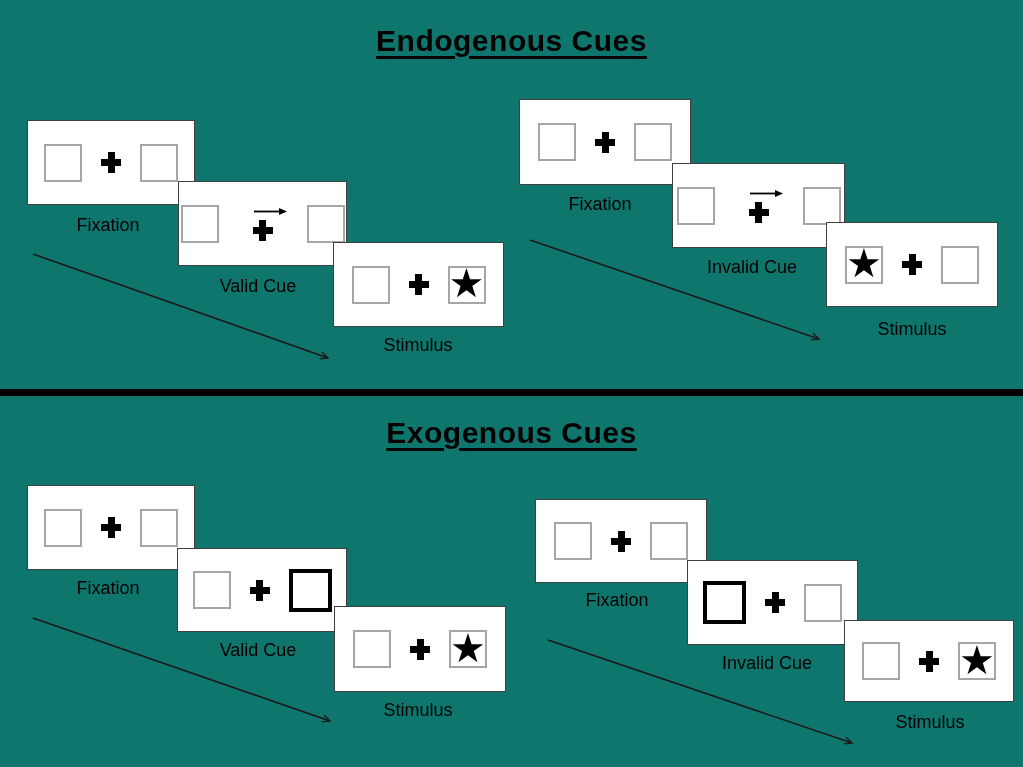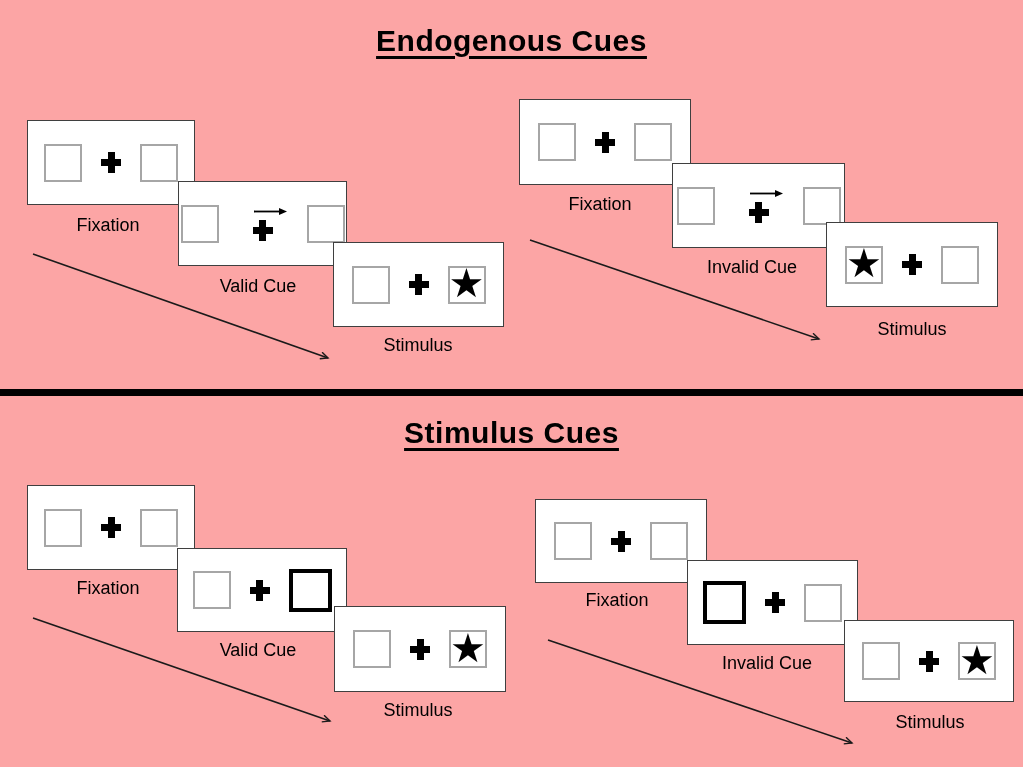--- a/index.html
+++ b/index.html
@@ -1,17 +1,17 @@
 <!DOCTYPE html>
 <html><head>
 <meta charset="utf-8">
 <style>
   html,body{margin:0;padding:0;background:#fff;}
   .canvas{
-    position:relative;width:1023px;height:767px;background:#fca5a5;
+    position:relative;width:1023px;height:767px;background:#0f766e;
     font-family:"Liberation Sans",sans-serif;color:#000;overflow:hidden;
   }
   .section-title{
     position:absolute;left:0;width:100%;text-align:center;
     font-size:30px;font-weight:bold;letter-spacing:0.5px;
   }
   .section-title span{
     text-decoration:underline;text-decoration-thickness:3px;text-underline-offset:5px;
   }
   .divider{position:absolute;left:0;width:100%;height:7px;background:#000;}
@@ -57,21 +57,21 @@
     <line x1="33" y1="618" x2="330" y2="721" stroke="#1a1a1a" stroke-width="1.6" marker-end="url(#ah)"></line>
     <line x1="548" y1="640" x2="852" y2="743" stroke="#1a1a1a" stroke-width="1.6" marker-end="url(#ah)"></line>
   </svg>
 
   
   <div class="section-title" style="top:24px;">
     <span>Endogenous Cues</span>
   </div>
   <div class="divider" style="top:389px;"></div>
   <div class="section-title" style="top:416px;">
-    <span>Stimulus Cues</span>
+    <span>Exogenous Cues</span>
   </div>
 
   
   <div style="display:contents">
     <div class="card" style="left:27px;top:120px;width:168px;height:85px;">
       <span class="sq"></span>
       <span class="plus"></span>
       <span class="sq"></span>
     </div>
     <div class="step-label" style="left:108px;top:215px">Fixation</div>

